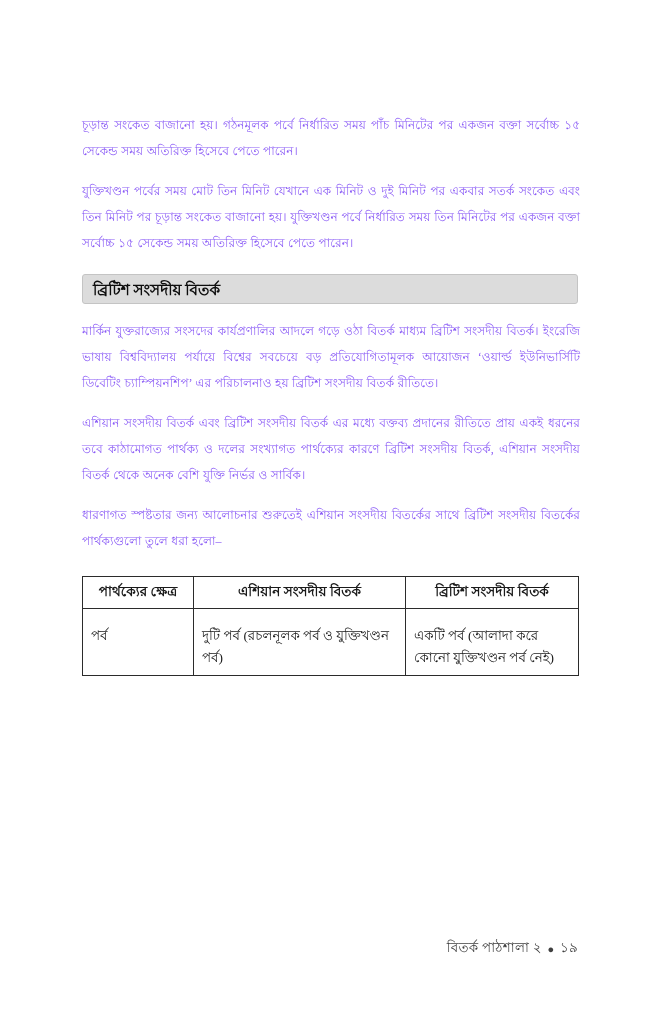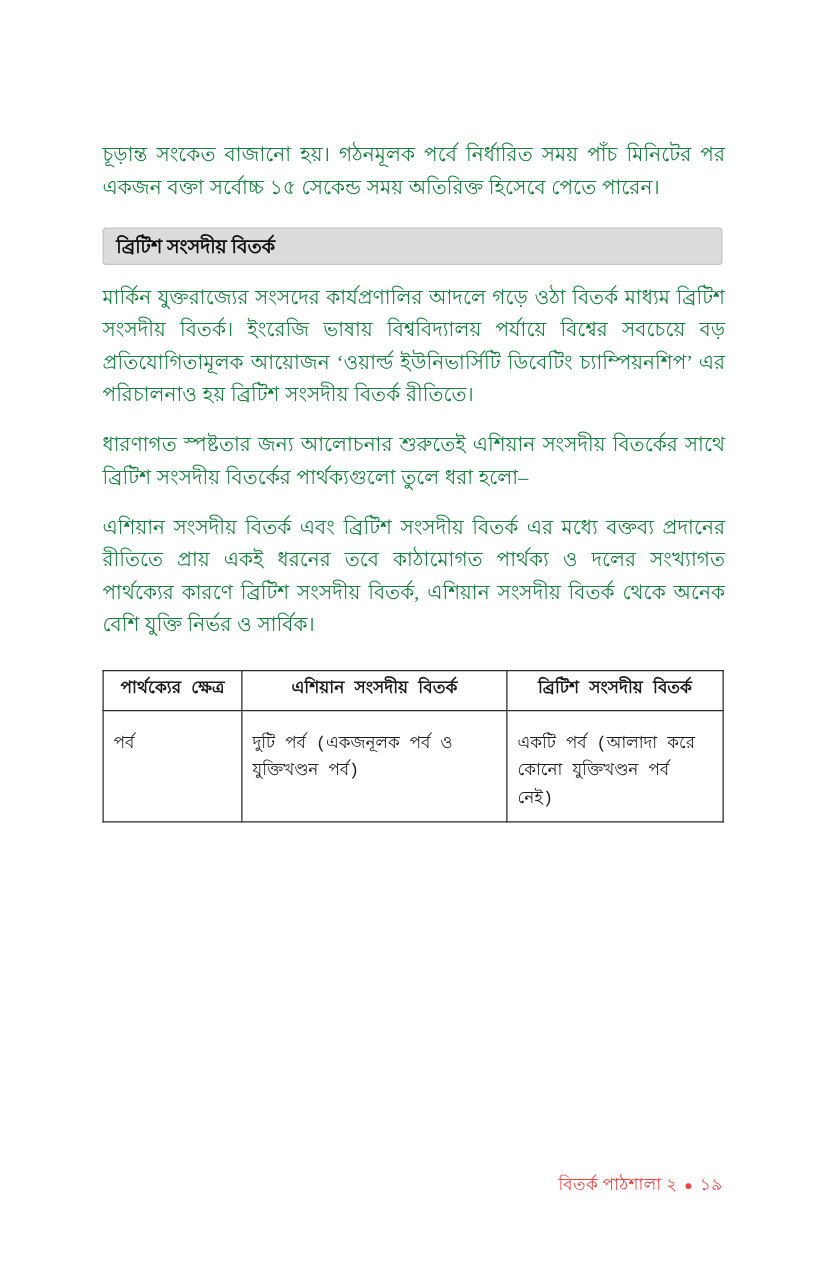--- a/index.html
+++ b/index.html
@@ -27,27 +27,27 @@
 
   .content {
     position: absolute;
     left: 82px;
     top: 112px;
     width: 498px;
   }
 
   p.para {
     margin: 0 0 14px 0;
-    font-size: 16px;
+    font-size: 12px;
     line-height: 26px;
     text-align: justify;
     text-justify: inter-word;
     word-spacing: 0.5px;
     letter-spacing: 0.05px;
-    color: #15803d;
+    color: #8b5cf6;
   }
   p.para:last-child { margin-bottom: 0; }
 
   .para-group { margin-bottom: 12px; }
 
   
   .section-heading {
     margin: 18px 0 14px 0;
     background: #dcdcdc;
     border: 1px solid #c4c4c4;
@@ -69,21 +69,20 @@
     margin-top: 22px;
     table-layout: fixed;
   }
   .cmp-table td, .cmp-table th {
     border: 1px solid #2b2b2b;
     vertical-align: top;
     padding: 16px 8px 6px 8px;
     font-size: 13.4px;
     line-height: 22px;
     text-align: left;
-    font-family: Liberation Mono, monospace;
   }
   .cmp-table th {
     font-weight: bold;
     text-align: center;
     font-size: 13.6px;
     padding-top: 4px;
     padding-bottom: 5px;
   }
   .cmp-table th.col-field { }
   .col-w1 { width: 111px; }
@@ -97,65 +96,66 @@
   }
 
   
   .footer {
     position: absolute;
     left: 82px;
     top: 938px;
     width: 496px;
     text-align: right;
     font-size: 13.4px;
-    color: #ef4444;
+    color: #404040;
     letter-spacing: 0.3px;
   }
   .footer .dot {
     font-size: 11px;
     vertical-align: middle;
     padding: 0 2px;
   }
 </style>
 </head>
 <body>
 
 <div class="page">
 
   <div class="content">
 
     <div class="para-group">
       <p class="para">চূড়ান্ত সংকেত বাজানো হয়। গঠনমূলক পর্বে নির্ধারিত সময় পাঁচ মিনিটের পর একজন বক্তা সর্বোচ্চ ১৫ সেকেন্ড সময় অতিরিক্ত হিসেবে পেতে পারেন।</p>
+      <p class="para">যুক্তিখণ্ডন পর্বের সময় মোট তিন মিনিট যেখানে এক মিনিট ও দুই মিনিট পর একবার সতর্ক সংকেত এবং তিন মিনিট পর চূড়ান্ত সংকেত বাজানো হয়। যুক্তিখণ্ডন পর্বে নির্ধারিত সময় তিন মিনিটের পর একজন বক্তা সর্বোচ্চ ১৫ সেকেন্ড সময় অতিরিক্ত হিসেবে পেতে পারেন।</p>
     </div>
 
     <div class="section-heading">ব্রিটিশ সংসদীয় বিতর্ক</div>
 
     <div class="para-group">
       <p class="para">মার্কিন যুক্তরাজ্যের সংসদের কার্যপ্রণালির আদলে গড়ে ওঠা বিতর্ক মাধ্যম ব্রিটিশ সংসদীয় বিতর্ক। ইংরেজি ভাষায় বিশ্ববিদ্যালয় পর্যায়ে বিশ্বের সবচেয়ে বড় প্রতিযোগিতামূলক আয়োজন ‘ওয়ার্ল্ড ইউনিভার্সিটি ডিবেটিং চ্যাম্পিয়নশিপ’ এর পরিচালনাও হয় ব্রিটিশ সংসদীয় বিতর্ক রীতিতে।</p>
+      <p class="para">এশিয়ান সংসদীয় বিতর্ক এবং ব্রিটিশ সংসদীয় বিতর্ক এর মধ্যে বক্তব্য প্রদানের রীতিতে প্রায় একই ধরনের তবে কাঠামোগত পার্থক্য ও দলের সংখ্যাগত পার্থক্যের কারণে ব্রিটিশ সংসদীয় বিতর্ক, এশিয়ান সংসদীয় বিতর্ক থেকে অনেক বেশি যুক্তি নির্ভর ও সার্বিক।</p>
       <p class="para">ধারণাগত স্পষ্টতার জন্য আলোচনার শুরুতেই এশিয়ান সংসদীয় বিতর্কের সাথে ব্রিটিশ সংসদীয় বিতর্কের পার্থক্যগুলো তুলে ধরা হলো–</p>
-      <p class="para">এশিয়ান সংসদীয় বিতর্ক এবং ব্রিটিশ সংসদীয় বিতর্ক এর মধ্যে বক্তব্য প্রদানের রীতিতে প্রায় একই ধরনের তবে কাঠামোগত পার্থক্য ও দলের সংখ্যাগত পার্থক্যের কারণে ব্রিটিশ সংসদীয় বিতর্ক, এশিয়ান সংসদীয় বিতর্ক থেকে অনেক বেশি যুক্তি নির্ভর ও সার্বিক।</p>
     </div>
 
     <table class="cmp-table">
       <colgroup>
         <col class="col-w1">
         <col class="col-w2">
         <col class="col-w3">
       </colgroup>
       <thead>
         <tr>
           <th class="col-field">পার্থক্যের ক্ষেত্র</th>
           <th>এশিয়ান সংসদীয় বিতর্ক</th>
           <th>ব্রিটিশ সংসদীয় বিতর্ক</th>
         </tr>
       </thead>
       <tbody>
         <tr>
           <td>পর্ব</td>
-          <td>দুটি পর্ব (একজনূলক পর্ব ও যুক্তিখণ্ডন পর্ব)</td>
+          <td>দুটি পর্ব (রচলনূলক পর্ব ও যুক্তিখণ্ডন পর্ব)</td>
           <td class="cell-justify">একটি পর্ব (আলাদা করে কোনো যুক্তিখণ্ডন পর্ব নেই)</td>
         </tr>
       </tbody>
     </table>
 
   </div>
 
   <div class="footer">
     <span>বিতর্ক পাঠশালা ২</span>
     <span class="dot">●</span>

